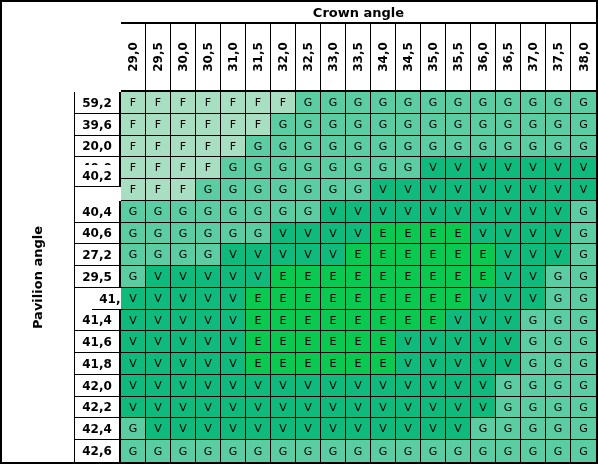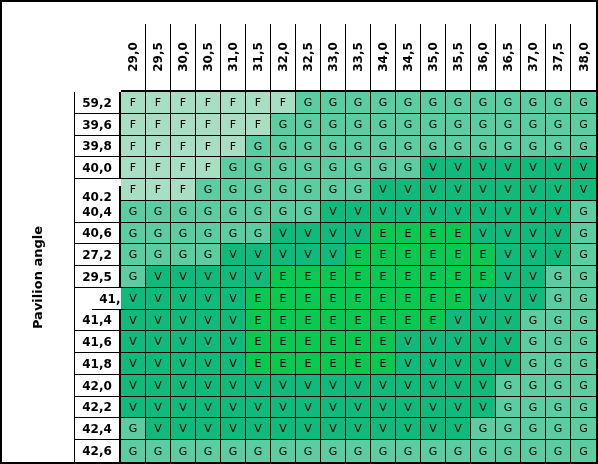--- a/index.html
+++ b/index.html
@@ -75,20 +75,21 @@
   .datacell {
     font-size: 11px;
   }
   .lastcol { border-right: 0; }
   .lastrow { border-bottom: 0; }
 </style>
 </head>
 <body>
 
 <div id="grid">
+    <div class="cell crown-title" style="left: 119px; top: 0px; width: 475px; height: 22px;">Crown angle</div>
     <div class="cell colhead" style="left: 119px; top: 22px; width: 25px; height: 68px;">
       <span>29,0</span>
     </div>
     <div class="cell colhead" style="left: 144px; top: 22px; width: 25px; height: 68px;">
       <span>29,5</span>
     </div>
     <div class="cell colhead" style="left: 169px; top: 22px; width: 25px; height: 68px;">
       <span>30,0</span>
     </div>
     <div class="cell colhead" style="left: 194px; top: 22px; width: 25px; height: 68px;">
@@ -175,21 +176,21 @@
     <div class="cell datacell" style="left: 344px; top: 112px; width: 25px; height: 22px; background: rgb(92, 205, 163);">G</div>
     <div class="cell datacell" style="left: 369px; top: 112px; width: 25px; height: 22px; background: rgb(92, 205, 163);">G</div>
     <div class="cell datacell" style="left: 394px; top: 112px; width: 25px; height: 22px; background: rgb(92, 205, 163);">G</div>
     <div class="cell datacell" style="left: 419px; top: 112px; width: 25px; height: 22px; background: rgb(92, 205, 163);">G</div>
     <div class="cell datacell" style="left: 444px; top: 112px; width: 25px; height: 22px; background: rgb(92, 205, 163);">G</div>
     <div class="cell datacell" style="left: 469px; top: 112px; width: 25px; height: 22px; background: rgb(92, 205, 163);">G</div>
     <div class="cell datacell" style="left: 494px; top: 112px; width: 25px; height: 22px; background: rgb(92, 205, 163);">G</div>
     <div class="cell datacell" style="left: 519px; top: 112px; width: 25px; height: 22px; background: rgb(92, 205, 163);">G</div>
     <div class="cell datacell" style="left: 544px; top: 112px; width: 25px; height: 22px; background: rgb(92, 205, 163);">G</div>
     <div class="cell datacell lastcol" style="left: 569px; top: 112px; width: 25px; height: 22px; background: rgb(92, 205, 163);">G</div>
-    <div class="cell rowhead" style="left: 73px; top: 134px; width: 46px; height: 21px;">39,8</div>
+    <div class="cell rowhead" style="left: 73px; top: 134px; width: 46px; height: 21px;">20,0</div>
     <div class="cell datacell" style="left: 119px; top: 134px; width: 25px; height: 21px; background: rgb(168, 223, 194);">F</div>
     <div class="cell datacell" style="left: 144px; top: 134px; width: 25px; height: 21px; background: rgb(168, 223, 194);">F</div>
     <div class="cell datacell" style="left: 169px; top: 134px; width: 25px; height: 21px; background: rgb(168, 223, 194);">F</div>
     <div class="cell datacell" style="left: 194px; top: 134px; width: 25px; height: 21px; background: rgb(168, 223, 194);">F</div>
     <div class="cell datacell" style="left: 219px; top: 134px; width: 25px; height: 21px; background: rgb(168, 223, 194);">F</div>
     <div class="cell datacell" style="left: 244px; top: 134px; width: 25px; height: 21px; background: rgb(92, 205, 163);">G</div>
     <div class="cell datacell" style="left: 269px; top: 134px; width: 25px; height: 21px; background: rgb(92, 205, 163);">G</div>
     <div class="cell datacell" style="left: 294px; top: 134px; width: 25px; height: 21px; background: rgb(92, 205, 163);">G</div>
     <div class="cell datacell" style="left: 319px; top: 134px; width: 25px; height: 21px; background: rgb(92, 205, 163);">G</div>
     <div class="cell datacell" style="left: 344px; top: 134px; width: 25px; height: 21px; background: rgb(92, 205, 163);">G</div>
@@ -215,21 +216,21 @@
     <div class="cell datacell" style="left: 344px; top: 155px; width: 25px; height: 22px; background: rgb(92, 205, 163);">G</div>
     <div class="cell datacell" style="left: 369px; top: 155px; width: 25px; height: 22px; background: rgb(92, 205, 163);">G</div>
     <div class="cell datacell" style="left: 394px; top: 155px; width: 25px; height: 22px; background: rgb(92, 205, 163);">G</div>
     <div class="cell datacell" style="left: 419px; top: 155px; width: 25px; height: 22px; background: rgb(16, 185, 124);">V</div>
     <div class="cell datacell" style="left: 444px; top: 155px; width: 25px; height: 22px; background: rgb(16, 185, 124);">V</div>
     <div class="cell datacell" style="left: 469px; top: 155px; width: 25px; height: 22px; background: rgb(16, 185, 124);">V</div>
     <div class="cell datacell" style="left: 494px; top: 155px; width: 25px; height: 22px; background: rgb(16, 185, 124);">V</div>
     <div class="cell datacell" style="left: 519px; top: 155px; width: 25px; height: 22px; background: rgb(16, 185, 124);">V</div>
     <div class="cell datacell" style="left: 544px; top: 155px; width: 25px; height: 22px; background: rgb(16, 185, 124);">V</div>
     <div class="cell datacell lastcol" style="left: 569px; top: 155px; width: 25px; height: 22px; background: rgb(16, 185, 124);">V</div>
-    <div class="cell rowhead" style="left: 73px; top: 184px; width: 46px; height: 22px;">40,2</div>
+    <div class="cell rowhead" style="left: 73px; top: 163px; width: 46px; height: 22px;">40,2</div>
     <div class="cell datacell" style="left: 119px; top: 177px; width: 25px; height: 22px; background: rgb(168, 223, 194);">F</div>
     <div class="cell datacell" style="left: 144px; top: 177px; width: 25px; height: 22px; background: rgb(168, 223, 194);">F</div>
     <div class="cell datacell" style="left: 169px; top: 177px; width: 25px; height: 22px; background: rgb(168, 223, 194);">F</div>
     <div class="cell datacell" style="left: 194px; top: 177px; width: 25px; height: 22px; background: rgb(92, 205, 163);">G</div>
     <div class="cell datacell" style="left: 219px; top: 177px; width: 25px; height: 22px; background: rgb(92, 205, 163);">G</div>
     <div class="cell datacell" style="left: 244px; top: 177px; width: 25px; height: 22px; background: rgb(92, 205, 163);">G</div>
     <div class="cell datacell" style="left: 269px; top: 177px; width: 25px; height: 22px; background: rgb(92, 205, 163);">G</div>
     <div class="cell datacell" style="left: 294px; top: 177px; width: 25px; height: 22px; background: rgb(92, 205, 163);">G</div>
     <div class="cell datacell" style="left: 319px; top: 177px; width: 25px; height: 22px; background: rgb(92, 205, 163);">G</div>
     <div class="cell datacell" style="left: 344px; top: 177px; width: 25px; height: 22px; background: rgb(92, 205, 163);">G</div>

